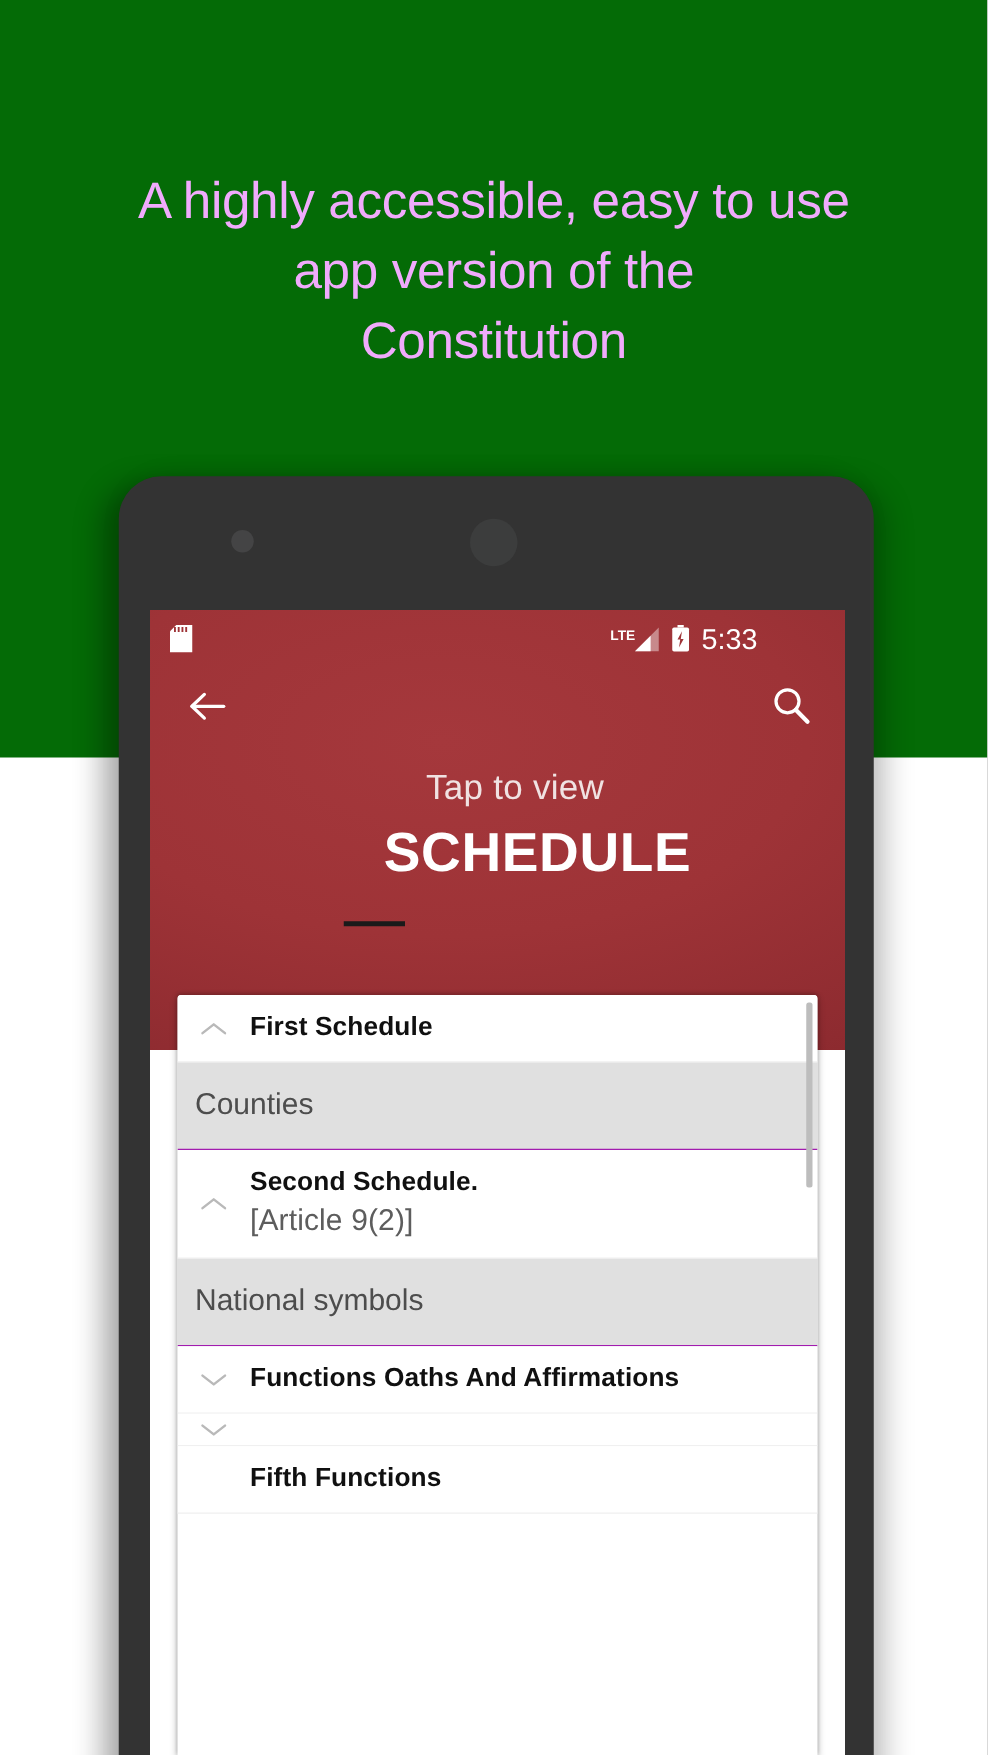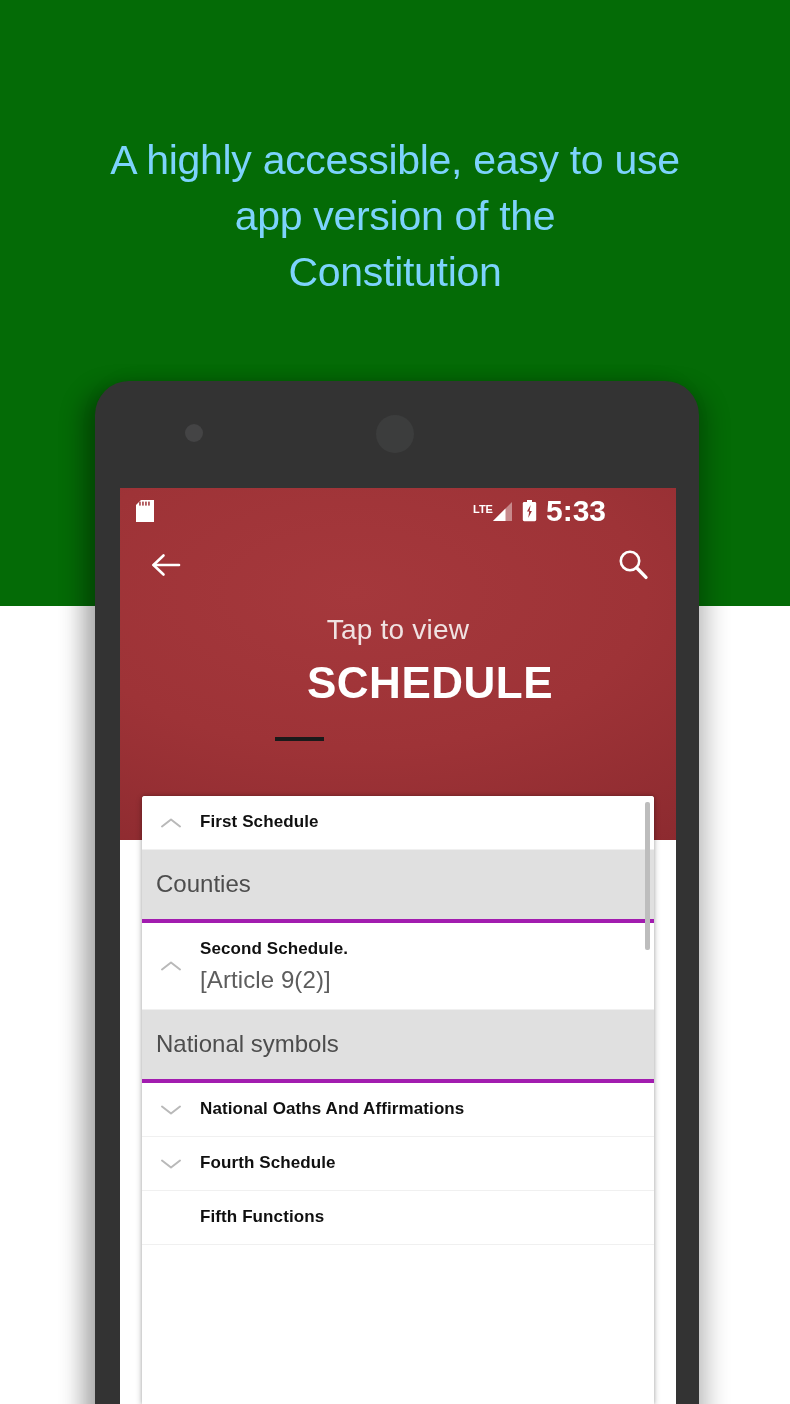--- a/index.html
+++ b/index.html
@@ -21,21 +21,21 @@
     position: absolute;
     left: 0; top: 0;
     width: 790px; height: 606px;
     background: #046b06;
   }
   .promo-headline {
     position: absolute;
     left: 60px; top: 132px;
     width: 670px;
     text-align: center;
-    color: #7dd3fc;
+    color: #f0abfc;
     font-size: 41px;
     line-height: 56px;
     font-weight: 400;
     letter-spacing: -0.3px;
     white-space: pre-line;
   }
 
   
   .device {
     position: absolute;
@@ -90,21 +90,21 @@
   .sb-left { display: flex; align-items: center; }
   .sb-right { margin-left: auto; display: flex; align-items: center; gap: 9px; }
   .sd-icon { width: 18px; height: 22px; display: block; }
   .lte-wrap { display: flex; align-items: flex-end; gap: 0px; position: relative; }
   .lte-text {
     font-size: 11px; font-weight: 700; line-height: 1;
     letter-spacing: 0px; margin-bottom: 7px; margin-right: -1px;
   }
   .signal-svg { width: 21px; height: 21px; display: block; }
   .batt-svg { width: 15px; height: 22px; display: block; }
-  .sb-clock { font-size: 30px; font-weight: 700; letter-spacing: 0px; }
+  .sb-clock { font-size: 23px; font-weight: 400; letter-spacing: 0px; }
 
   
   .toolbar {
     position: absolute;
     left: 0; top: 46px;
     width: 556px; height: 66px;
   }
   .tb-back {
     position: absolute; left: 26px; top: 13px;
     width: 40px; height: 40px;
@@ -114,21 +114,21 @@
     position: absolute; right: 22px; top: 12px;
     width: 42px; height: 42px;
     display: flex; align-items: center; justify-content: center;
   }
   .tb-back svg { width: 32px; height: 28px; }
   .tb-search svg { width: 34px; height: 34px; }
 
   
   .hero-sub {
     position: absolute;
-    left: 0; top: 126px;
+    left: 14px; top: 126px;
     width: 556px;
     text-align: center;
     color: #f0e2e2;
     font-size: 28px;
     font-weight: 300;
     letter-spacing: 0.2px;
   }
   .hero-title {
     position: absolute;
     left: 0; top: 170px;
@@ -160,36 +160,36 @@
   .row {
     position: relative;
     display: flex;
     align-items: center;
     background: #ffffff;
     border-bottom: 1px solid #f0f0f0;
     padding: 0;
   }
   .row.sub {
     background: #e0e0e0;
-    border-bottom: 4px solid #a21caf;
+    border-bottom: 1px solid #a21caf;
   }
   .chev {
     width: 58px;
     flex: 0 0 58px;
     display: flex;
     align-items: center;
     justify-content: center;
   }
   .chev svg { width: 24px; height: 14px; }
   .row-text {
     flex: 1 1 auto;
     padding: 12px 14px 13px 0;
   }
   .row-title {
-    font-size: 17px;
+    font-size: 21px;
     font-weight: 700;
     color: #101010;
     letter-spacing: 0.1px;
     line-height: 28px;
   }
   .row-subtitle {
     font-size: 24px;
     font-weight: 400;
     color: #5d5d5d;
     line-height: 33px;
@@ -327,32 +327,31 @@
         <div class="sub-label">National symbols</div>
       </div>
 
       <div class="row">
         <div class="chev">
           <svg viewBox="0 0 24 14" aria-hidden="true">
             <path d="M3 3.5 L12 10.5 L21 3.5" fill="none" stroke="#b9b9b9" stroke-width="2" stroke-linecap="round" stroke-linejoin="round"></path>
           </svg>
         </div>
         <div class="row-text">
-          <div class="row-title">National Oaths And Affirmations</div>
+          <div class="row-title">Functions Oaths And Affirmations</div>
         </div>
       </div>
 
       <div class="row">
         <div class="chev">
           <svg viewBox="0 0 24 14" aria-hidden="true">
             <path d="M3 3.5 L12 10.5 L21 3.5" fill="none" stroke="#b9b9b9" stroke-width="2" stroke-linecap="round" stroke-linejoin="round"></path>
           </svg>
         </div>
         <div class="row-text">
-          <div class="row-title">Fourth Schedule</div>
         </div>
       </div>
 
       <div class="row">
         <div class="chev"></div>
         <div class="row-text">
           <div class="row-title">Fifth Functions</div>
         </div>
       </div>
 

